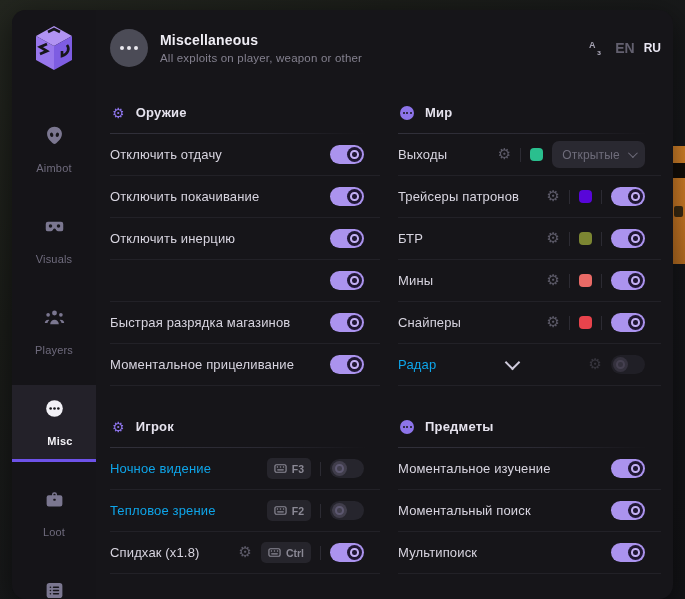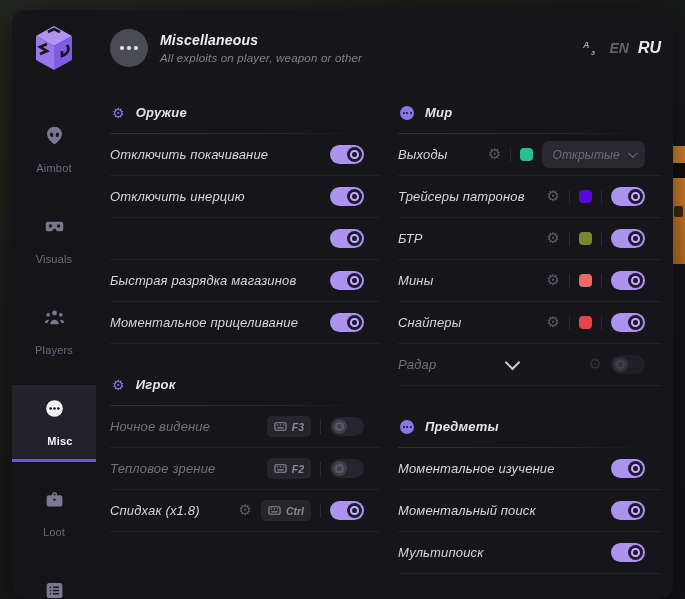--- a/index.html
+++ b/index.html
@@ -22,45 +22,45 @@
   .nav-item{display:flex;flex-direction:column;align-items:center;gap:16px;padding:13px 0 12px;margin-top:14px;cursor:pointer;border-bottom:3px solid transparent;}
   .nav-item .nico{width:21px;height:21px;}
   .nav-item .nico svg{width:21px;height:21px;fill:#7b7790;display:block;}
   .nav-item .nico svg .d{fill:#17161a;}
   .nav-label{font-size:11px;color:#6f6b7d;letter-spacing:.2px;}
   .nav-item.active{background:#232129;border-bottom:3px solid #6d52e8;}
   .nav-item.active .nav-label{color:#f5f4f8;font-weight:bold;margin-left:12px;}
   .nav-item.active .nico svg{fill:#f2f1f6;}
 
   
-  .main{flex:1;display:flex;flex-direction:column;padding:0 12px 0 14px;min-width:0;font-style:italic;}
+  .main{flex:1;display:flex;flex-direction:column;padding:0 12px 0 14px;min-width:0;}
   .hdr{display:flex;align-items:center;height:76px;gap:12px;flex:none;}
   .avatar{width:38px;height:38px;border-radius:50%;background:#4b4b56;display:flex;align-items:center;justify-content:center;gap:3px;flex:none;}
   .avatar i{width:4px;height:4px;border-radius:50%;background:#e9e8ee;}
   .hdr-text{flex:1;min-width:0;}
   .hdr-title{font-size:14px;font-weight:bold;color:#efedf4;letter-spacing:.2px;}
   .hdr-sub{font-size:11.5px;color:#84818f;margin-top:4px;letter-spacing:.2px;}
   .lang{display:flex;align-items:center;gap:9px;flex:none;}
   .lang .tr-icon svg{display:block;}
   .lang-en{font-size:14px;font-weight:bold;color:#63606f;cursor:pointer;}
-  .lang-ru{font-size:16px;font-weight:bold;color:#e9e7f2;cursor:pointer;}
+  .lang-ru{font-size:12px;font-weight:bold;color:#e9e7f2;cursor:pointer;}
 
   .columns{display:grid;grid-template-columns:270px 1fr;gap:0 18px;align-items:start;}
 
   .section{margin-top:6px;}
   .section + .section{margin-top:20px;}
   .sec-head{display:flex;align-items:center;gap:11px;padding:13px 2px 13px;font-size:13px;color:#e6e3ee;font-weight:bold;letter-spacing:.2px;}
   .sec-divider{height:1px;width:100%;background:linear-gradient(90deg,#31303a 0%,#2a2932 55%,rgba(42,41,50,0) 95%);}
   .sec-gear{font-family:"DejaVu Sans",sans-serif;font-size:14px;color:#8d74ea;line-height:1;}
   .dots-disc{width:14px;height:14px;border-radius:50%;background:#8d74ea;display:flex;align-items:center;justify-content:center;gap:1.5px;}
   .dots-disc i{width:2px;height:2px;border-radius:50%;background:#17161a;}
 
   .row{display:flex;align-items:center;height:41px;border-bottom:1px solid #222127;padding-right:16px;font-size:13px;}
   .row-label{color:#d8d5e0;letter-spacing:.15px;white-space:nowrap;}
-  .row.dim .row-label{color:#737373;}
+  .row.dim .row-label{color:#0ea5e9;}
   .row-mid{flex:1;display:flex;justify-content:center;align-items:center;}
   .controls{display:flex;align-items:center;gap:9px;flex:none;}
 
   .gear{font-family:"DejaVu Sans",sans-serif;font-size:15px;line-height:1;color:#5c5a68;cursor:pointer;}
   .gear.dim{opacity:.45;}
   .vdiv{width:1px;height:14px;background:#2c2b33;}
   .swatch{width:13px;height:13px;border-radius:4px;cursor:pointer;flex:none;}
 
   .toggle{width:34px;height:19px;border-radius:10px;background:#ab93ee;position:relative;cursor:pointer;border:none;padding:0;flex:none;}
   .toggle .knob{position:absolute;top:2px;right:2px;width:15px;height:15px;border-radius:50%;background:#201733;display:flex;align-items:center;justify-content:center;}
@@ -197,20 +197,29 @@
 
     <div class="columns">
       <div id="col-left">
           <section class="section">
             <div class="sec-head">
               <span class="sec-gear">⚙</span>
               <span>Оружие</span>
             </div>
             <div class="sec-divider"></div>
             <div class="row">
+              <span class="row-label">Отключить отдачу</span>
+              <span class="row-mid"></span>
+              <span class="controls">
+                <button class="toggle">
+                  <span class="knob"></span>
+                </button>
+              </span>
+            </div>
+            <div class="row">
               <span class="row-label">Отключить покачивание</span>
               <span class="row-mid"></span>
               <span class="controls">
                 <button class="toggle">
                   <span class="knob"></span>
                 </button>
               </span>
             </div>
             <div class="row">
               <span class="row-label">Отключить инерцию</span>

